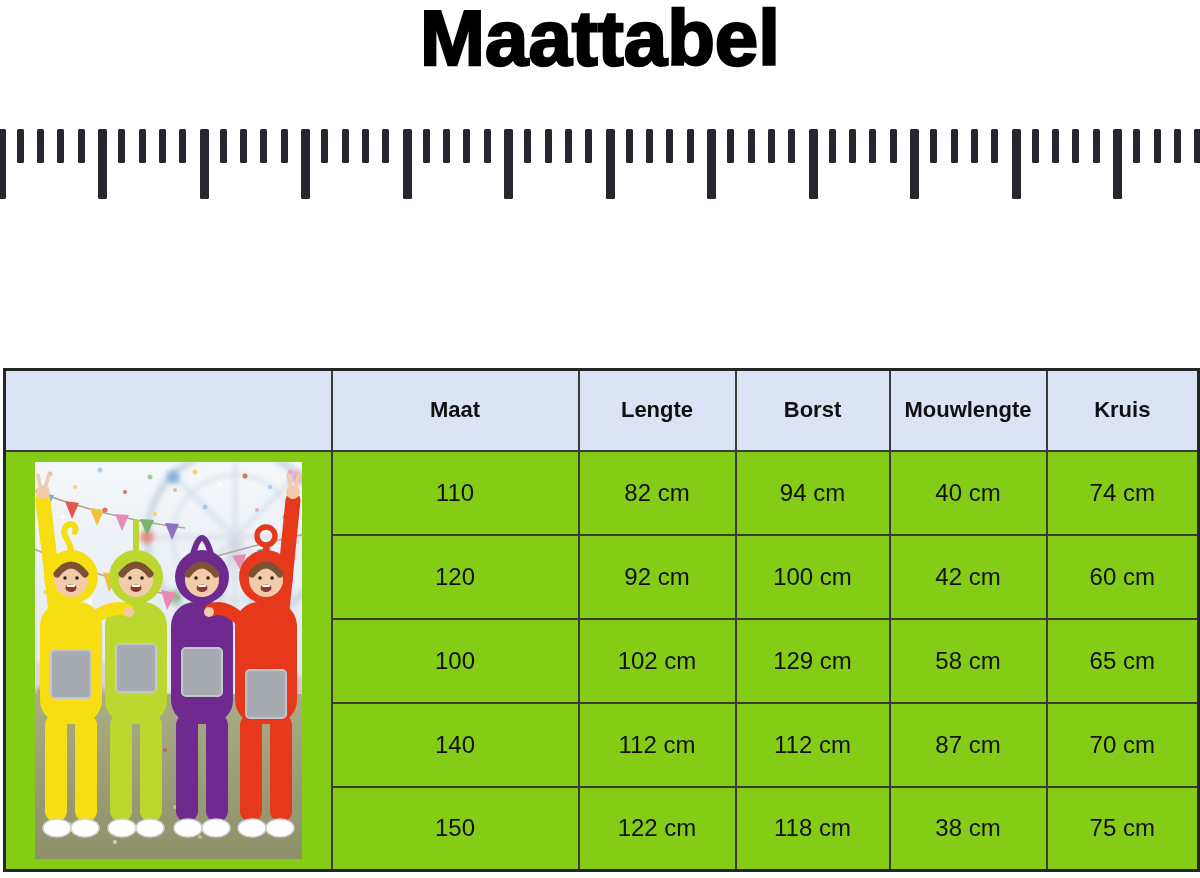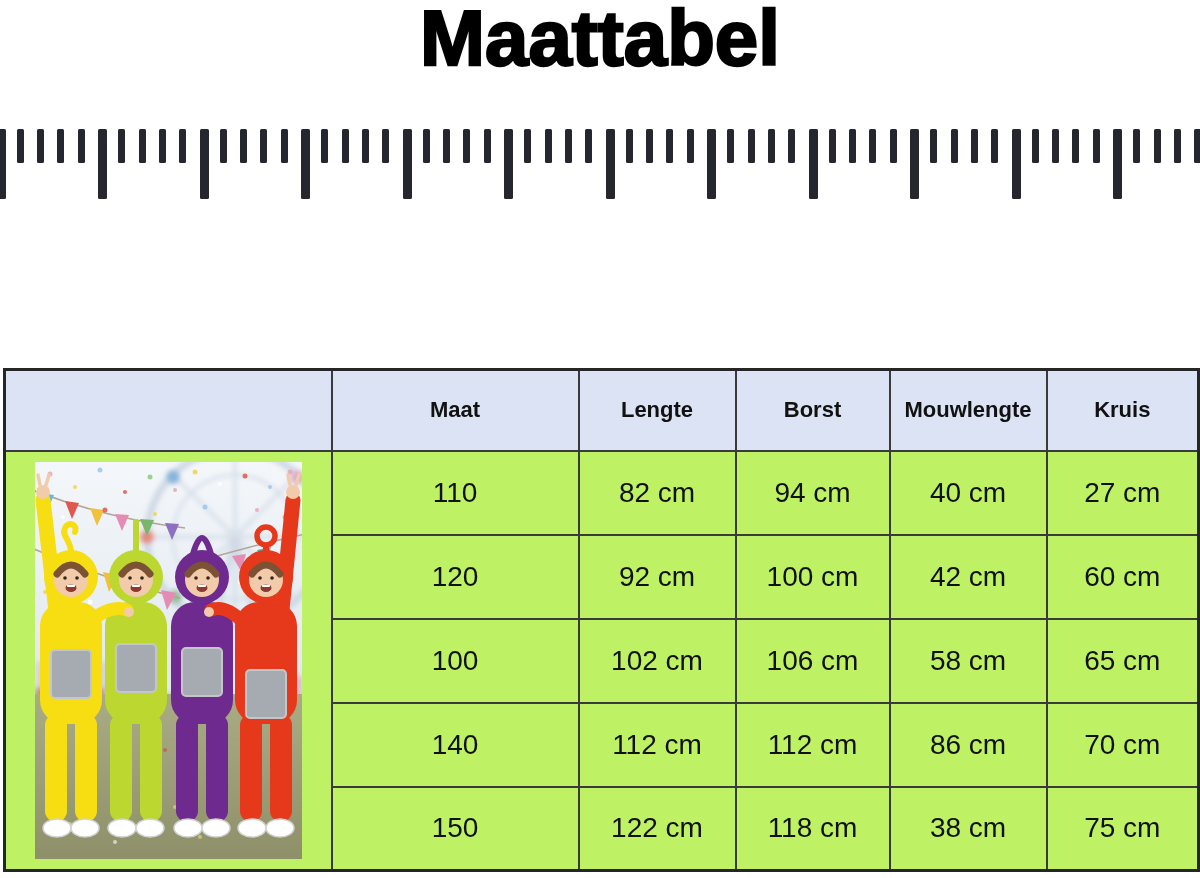--- a/index.html
+++ b/index.html
@@ -18,21 +18,21 @@
 
   
   table.size-table{position:absolute;left:3px;top:368px;width:1194px;
     border-collapse:collapse;table-layout:fixed;
     border:3px solid var(--outer-border-color,#262626);padding-left:48px;}
   .size-table th,.size-table td{border:2px solid var(--border-color,#3a3a3a);
     text-align:center;vertical-align:middle;color:var(--table-text,#111);padding:0;}
   .size-table thead tr{height:81px;}
   .size-table thead th{background:var(--header-bg,#dce3f4);font-size:22px;font-weight:bold;}
   .size-table tbody tr{height:84px;}
-  .size-table tbody td{font-size:28px;background:#bef264;text-align:center;}
+  .size-table tbody td{font-size:24px;background:#84cc16;text-align:center;}
   td.photo-cell{background:#fff;}
   .photo{width:267px;height:397px;margin:0 auto;position:relative;}
   .photo svg{display:block;}
 
   
   .c-yellow{fill:var(--yellow)} .s-yellow{stroke:var(--yellow)}
   .c-lime{fill:var(--lime)}     .s-lime{stroke:var(--lime)}
   .c-purple{fill:var(--purple)} .s-purple{stroke:var(--purple)}
   .c-red{fill:var(--red)}       .s-red{stroke:var(--red)}
   .c-skin{fill:var(--skin)}     .s-skin{stroke:var(--skin)}
@@ -332,41 +332,41 @@
                 <path class="arm s-red" d="M208,160 Q190,142 176,148" stroke-width="13"></path>
                 <circle class="c-skin" cx="174" cy="150" r="5"></circle>
               </g>
             </svg>
           </div>
         </td>
         <td>110</td>
         <td>82 cm</td>
         <td>94 cm</td>
         <td>40 cm</td>
-        <td>27 cm</td>
+        <td>74 cm</td>
       </tr>
       <tr>
         <td>120</td>
         <td>92 cm</td>
         <td>100 cm</td>
         <td>42 cm</td>
         <td>60 cm</td>
       </tr>
       <tr>
         <td>100</td>
         <td>102 cm</td>
-        <td>106 cm</td>
+        <td>129 cm</td>
         <td>58 cm</td>
         <td>65 cm</td>
       </tr>
       <tr>
         <td>140</td>
         <td>112 cm</td>
         <td>112 cm</td>
-        <td>86 cm</td>
+        <td>87 cm</td>
         <td>70 cm</td>
       </tr>
       <tr>
         <td>150</td>
         <td>122 cm</td>
         <td>118 cm</td>
         <td>38 cm</td>
         <td>75 cm</td>
       </tr>
     </tbody>

